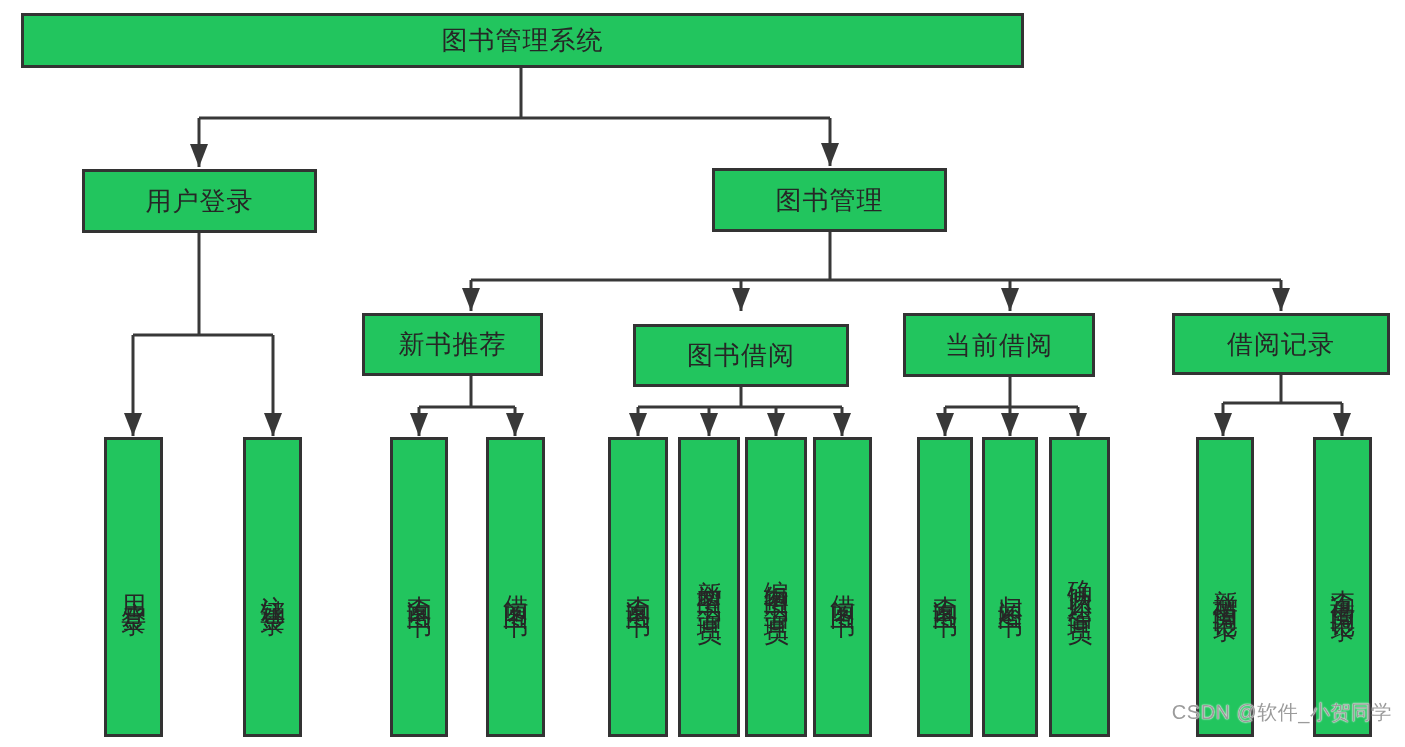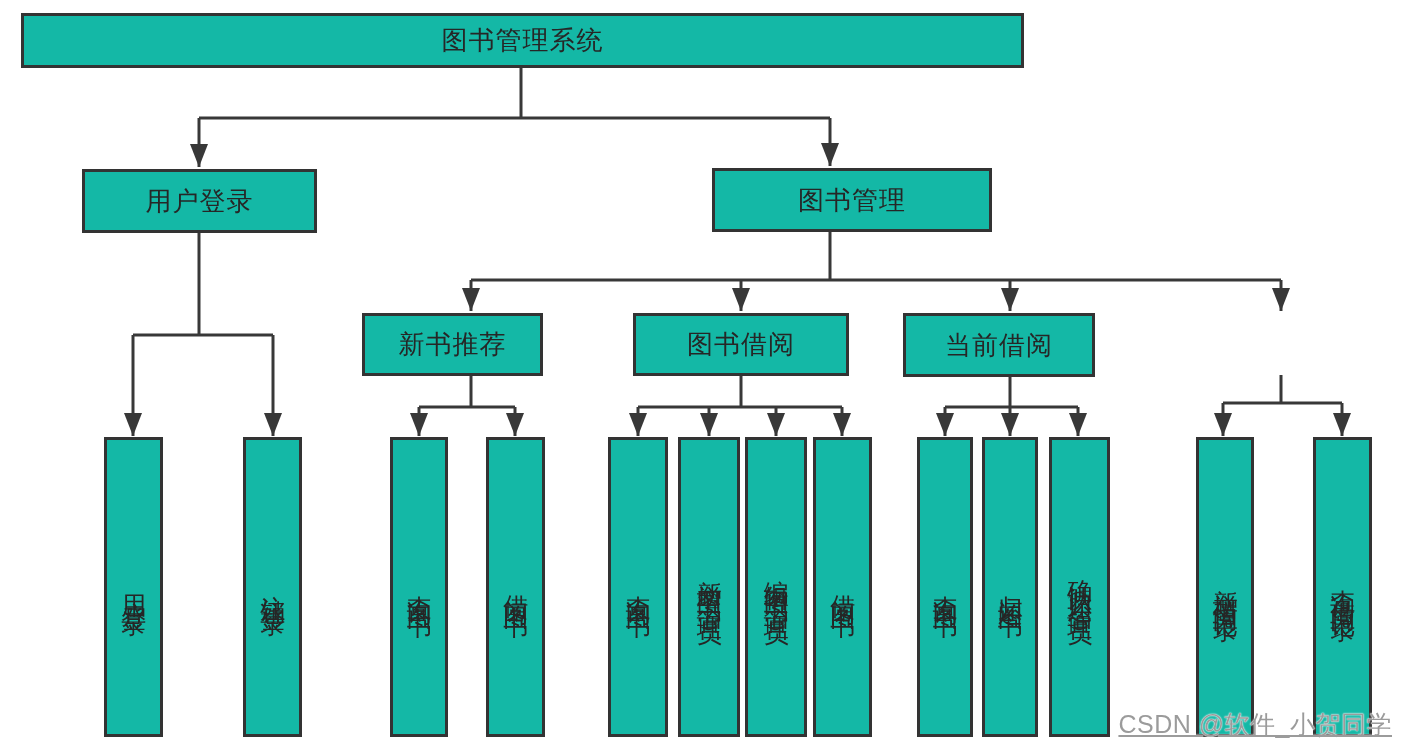--- a/index.html
+++ b/index.html
@@ -3,34 +3,33 @@
 <meta charset="utf-8">
 <style>
   html,body{margin:0;padding:0;background:#ffffff;}
   #canvas{
     position:relative;width:1405px;height:747px;background:#ffffff;overflow:hidden;
     font-family:"Liberation Sans","DejaVu Sans",sans-serif;
   }
   #wires{position:absolute;left:0;top:0;z-index:0;}
   .node{
     position:absolute;box-sizing:border-box;z-index:1;
-    background:#14b8a6;border:3px solid #333333;
+    background:#22c55e;border:3px solid #333333;
     display:flex;align-items:center;justify-content:center;
     color:#262626;
   }
   .node .lbl{font-size:26px;letter-spacing:1px;white-space:nowrap;}
   .node.vert .lbl{
     writing-mode:vertical-rl;text-orientation:mixed;
     font-size:25px;letter-spacing:6px;line-height:1.1;white-space:normal;
   }
   #watermark{
-    position:absolute;right:13px;bottom:6px;z-index:2;
-    color:#9b9b9b;font-size:25px;letter-spacing:0.5px;
+    position:absolute;right:13px;bottom:21px;z-index:2;
+    color:#9b9b9b;font-size:20px;letter-spacing:0.5px;
     text-shadow:0 0 2px #ffffff,0 0 1px #ffffff;
-    text-decoration:underline;
   }
   .wire{stroke:#383838;stroke-width:3;fill:none;}
 </style>
 </head>
 <body>
 
 <div id="canvas">
 
   <svg id="wires" width="1405" height="747" viewBox="0 0 1405 747">
     <defs>
@@ -77,32 +76,35 @@
     </g>
   </svg>
 
   <div class="node" style="left:21px;top:13px;width:1003px;height:55px">
     <span class="lbl">图书管理系统</span>
   </div>
 
   <div class="node" style="left:82px;top:169px;width:235px;height:64px">
     <span class="lbl">用户登录</span>
   </div>
-  <div class="node" style="left:712px;top:168px;width:280px;height:64px">
+  <div class="node" style="left:712px;top:168px;width:235px;height:64px">
     <span class="lbl">图书管理</span>
   </div>
 
   <div class="node" style="left:362px;top:313px;width:181px;height:63px">
     <span class="lbl">新书推荐</span>
   </div>
-  <div class="node" style="left:633px;top:313px;width:216px;height:63px">
+  <div class="node" style="left:633px;top:324px;width:216px;height:63px">
     <span class="lbl">图书借阅</span>
   </div>
   <div class="node" style="left:903px;top:313px;width:192px;height:64px">
     <span class="lbl">当前借阅</span>
+  </div>
+  <div class="node" style="left:1172px;top:313px;width:218px;height:62px">
+    <span class="lbl">借阅记录</span>
   </div>
 
   <div class="node vert" style="left:104px;top:437px;width:59px;height:300px">
     <span class="lbl">用户登录</span>
   </div>
   <div class="node vert" style="left:243px;top:437px;width:59px;height:300px">
     <span class="lbl">注销登录</span>
   </div>
 
   <div class="node vert" style="left:390px;top:437px;width:58px;height:300px">

